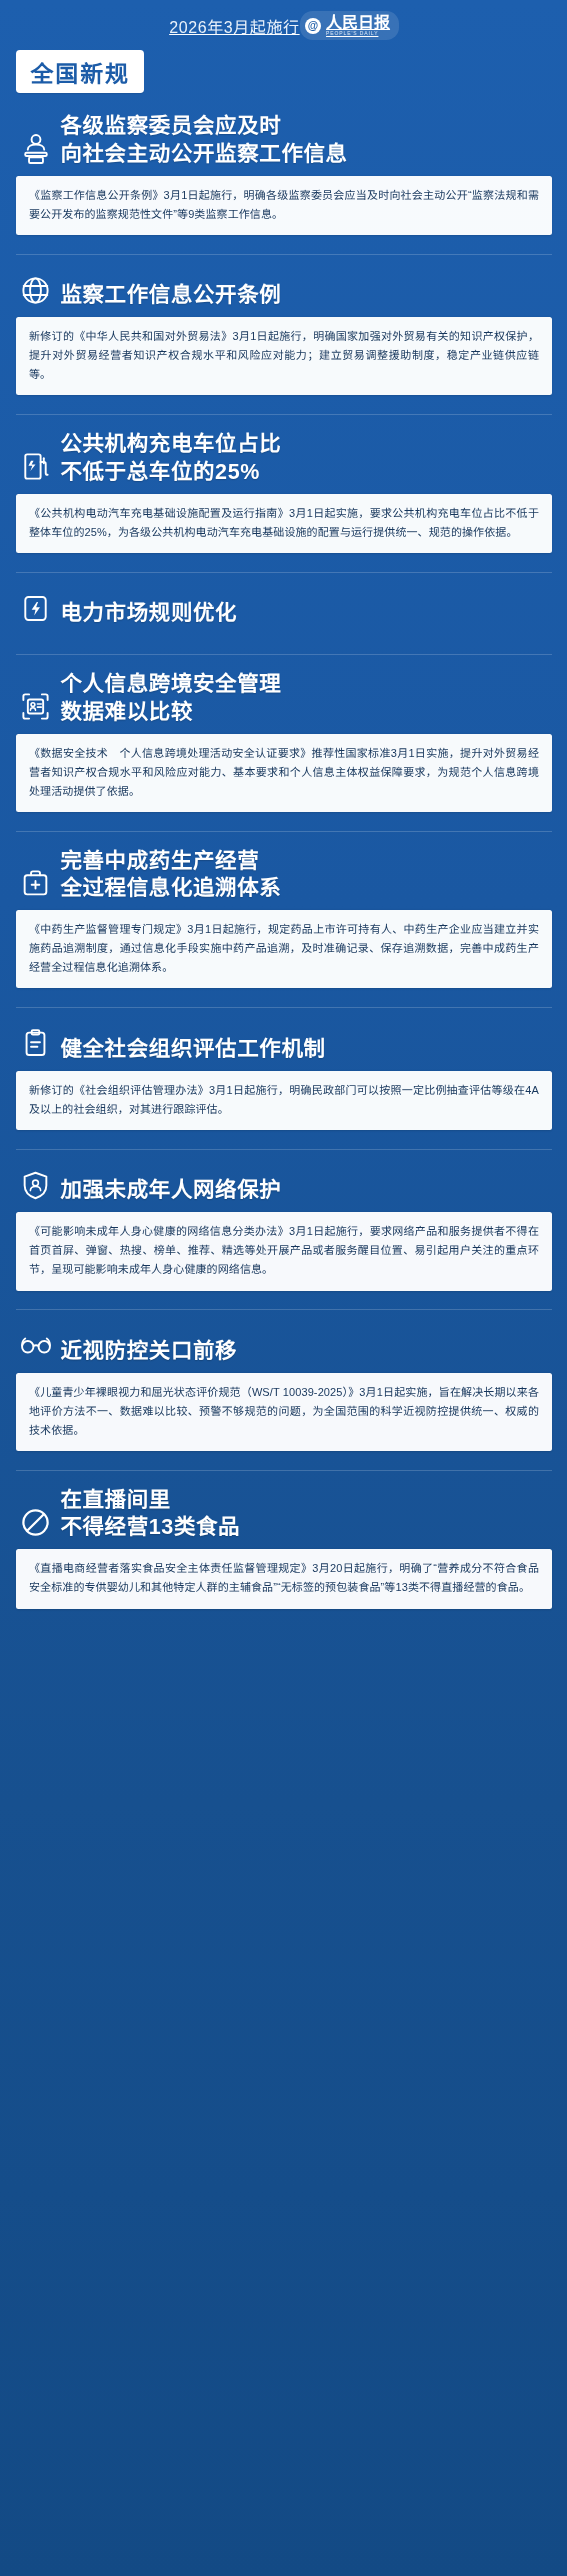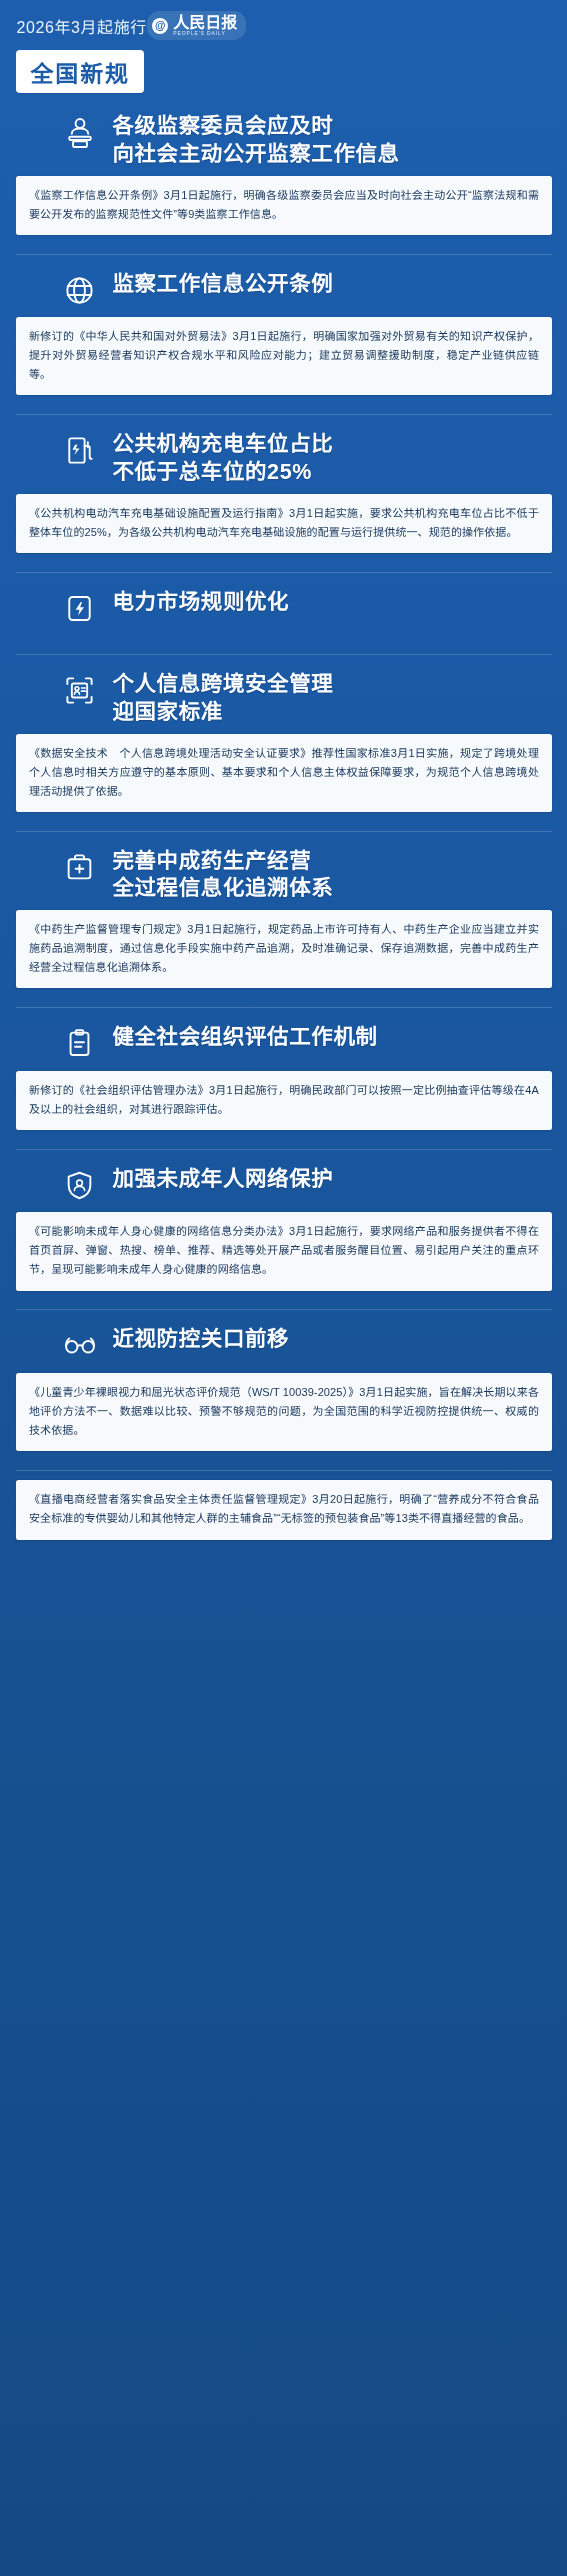--- a/index.html
+++ b/index.html
@@ -20,22 +20,23 @@
     box-sizing: border-box;
     background: linear-gradient(180deg, #1d5fae 0%, #1a58a2 35%, #17508f 70%, #134a85 100%);
     padding: 0 0 25px 0;
     position: relative;
     overflow: hidden;
   }
   
   .topbar {
     display: flex;
     align-items: center;
-    justify-content: flex-start;
+    justify-content: center;
     padding: 11.4px 16.4px 3.8px 16.4px;
+    text-decoration: underline;
   }
   .topbar .date {
     font-size: 16px;
     letter-spacing: 0.6px;
     color: #eaf2fb;
   }
   .brand {
     display: flex;
     align-items: center;
     gap: 5px;
@@ -80,24 +81,23 @@
     box-shadow: 0 1.3px 0 rgba(0,0,0,0.08);
   }
 
   
   .item {
     margin: 0 0 3.8px 0;
     padding: 2.5px 0 8.8px 0;
   }
   .item-head {
     display: flex;
-    align-items: flex-start;
-    gap: 13px;
+    align-items: flex-end;
+    gap: 5px;
     padding: 6.3px 16.4px 7.6px 16.4px;
-    margin-left: 44px;
   }
   .icon-box {
     flex: 0 0 auto;
     width: 39px;
     height: 39px;
     display: flex;
     align-items: center;
     justify-content: center;
   }
   .icon-box svg { display: block; }
@@ -232,24 +232,24 @@
         <svg width="37" height="37" viewBox="0 0 58 58" fill="none">
           <path d="M10 19v-6a3 3 0 013-3h6M48 19v-6a3 3 0 00-3-3h-6M10 39v6a3 3 0 003 3h6M48 39v6a3 3 0 01-3 3h-6" stroke="#ffffff" stroke-width="3" stroke-linecap="round"></path>
           <rect x="17" y="18" width="24" height="22" rx="3" stroke="#ffffff" stroke-width="3"></rect>
           <circle cx="25" cy="26" r="3" stroke="#ffffff" stroke-width="2.5"></circle>
           <path d="M21 35c0-2.5 2-4 4-4s4 1.5 4 4" stroke="#ffffff" stroke-width="2.5" stroke-linecap="round"></path>
           <path d="M32 25h6M32 30h6" stroke="#ffffff" stroke-width="2.5" stroke-linecap="round"></path>
         </svg>
       </div>
       <div class="headline">
         <span class="line">个人信息跨境安全管理</span>
-        <span class="line">迎国家标准</span>
-      </div>
-    </div>
-    <div class="body-card">《数据安全技术　个人信息跨境处理活动安全认证要求》推荐性国家标准3月1日实施，规定了跨境处理个人信息时相关方应遵守的基本原则、基本要求和个人信息主体权益保障要求，为规范个人信息跨境处理活动提供了依据。</div>
+        <span class="line">数据难以比较</span>
+      </div>
+    </div>
+    <div class="body-card">《数据安全技术　个人信息跨境处理活动安全认证要求》推荐性国家标准3月1日实施，提升对外贸易经营者知识产权合规水平和风险应对能力、基本要求和个人信息主体权益保障要求，为规范个人信息跨境处理活动提供了依据。</div>
   </div>
 
   <div class="divider"></div>
 
   
   <div class="item">
     <div class="item-head">
       <div class="icon-box">
         <svg width="37" height="37" viewBox="0 0 58 58" fill="none">
           <path d="M22 16v-3a3 3 0 013-3h8a3 3 0 013 3v3" stroke="#ffffff" stroke-width="3" stroke-linecap="round"></path>
@@ -320,17 +320,29 @@
         <span class="line">近视防控关口前移</span>
       </div>
     </div>
     <div class="body-card">《儿童青少年裸眼视力和屈光状态评价规范（WS/T 10039-2025）》3月1日起实施，旨在解决长期以来各地评价方法不一、数据难以比较、预警不够规范的问题，为全国范围的科学近视防控提供统一、权威的技术依据。</div>
   </div>
 
   <div class="divider"></div>
 
   
   <div class="item">
+    <div class="item-head">
+      <div class="icon-box">
+        <svg width="37" height="37" viewBox="0 0 58 58" fill="none">
+          <circle cx="29" cy="29" r="19" stroke="#ffffff" stroke-width="3.5"></circle>
+          <path d="M16 42L42 16" stroke="#ffffff" stroke-width="3.5" stroke-linecap="round"></path>
+        </svg>
+      </div>
+      <div class="headline">
+        <span class="line">在直播间里</span>
+        <span class="line">不得经营13类食品</span>
+      </div>
+    </div>
     <div class="body-card">《直播电商经营者落实食品安全主体责任监督管理规定》3月20日起施行，明确了“营养成分不符合食品安全标准的专供婴幼儿和其他特定人群的主辅食品”“无标签的预包装食品”等13类不得直播经营的食品。</div>
   </div>
 
 </div>
 
 
 </body></html>

